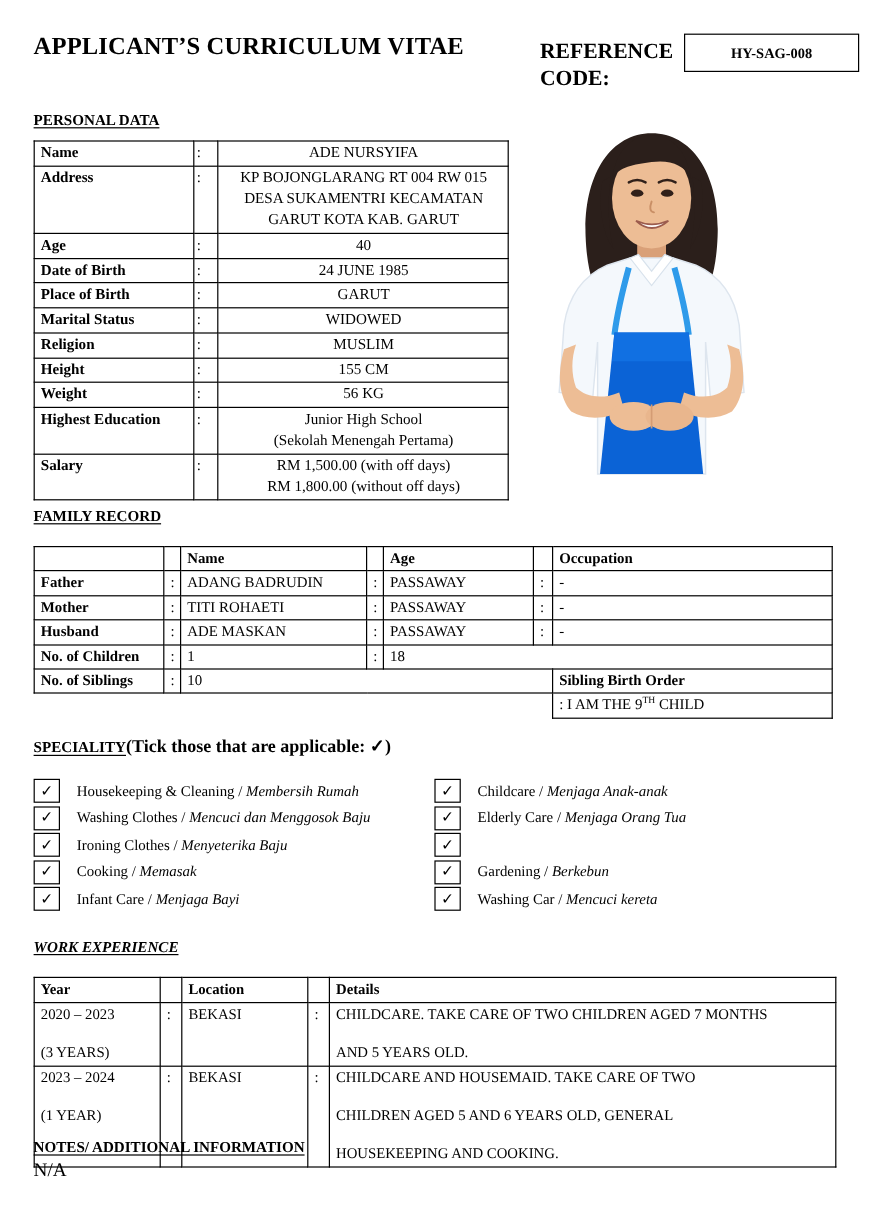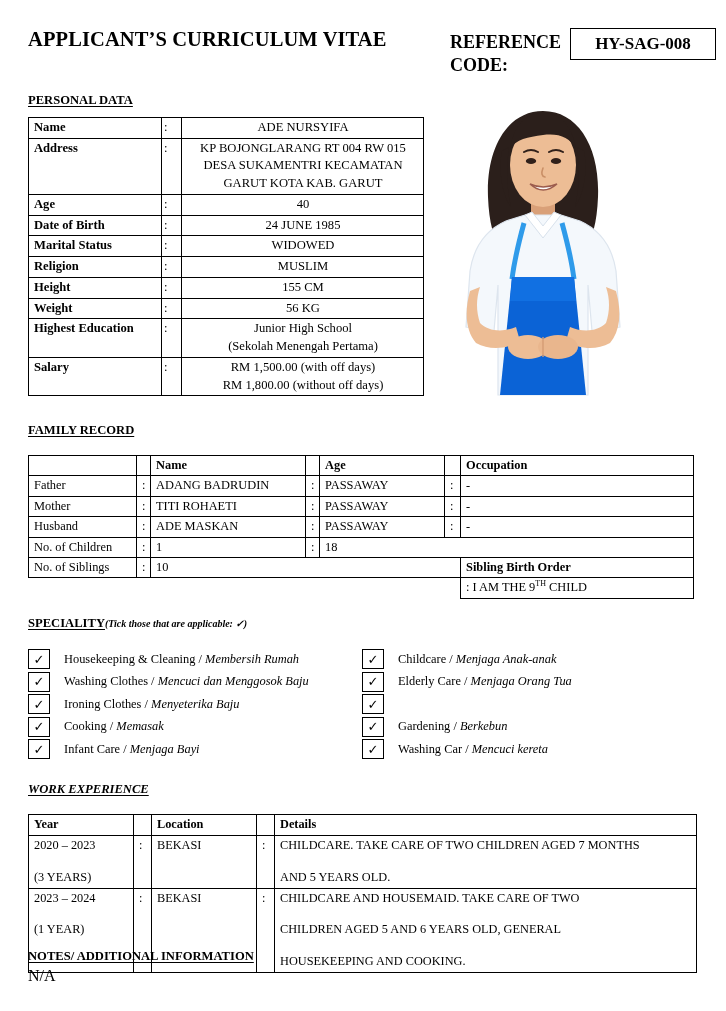--- a/index.html
+++ b/index.html
@@ -26,21 +26,21 @@
   .ref-label {
     position: absolute; left: 422px; top: 5px;
     width: 105px; font-size: 18px; font-weight: bold; line-height: 1.28;
   }
   .ref-box {
     position: absolute; left: 542px; top: 2px;
     width: 146px; height: 32px;
     border: 1.4px solid #000;
     display: flex; align-items: center; justify-content: center;
   }
-  .ref-box span { font-size: 17px; font-weight: bold; }
+  .ref-box span { font-size: 12px; font-weight: bold; }
 
   
   .sec-head {
     font-size: 12.6px; font-weight: bold;
     text-decoration: underline; text-underline-offset: 2px;
     display: inline-block;
   }
 
   
   table { border-collapse: collapse; }
@@ -64,21 +64,21 @@
   table.fam { width: 665px; table-layout: fixed; }
   table.fam td { padding: 1px 3px 2px 5px; font-size: 12.4px; line-height: 1.32; vertical-align: top; }
   .fam .w-role { width: 108px; }
   .fam .w-c1 { width: 14px; }
   .fam .w-name { width: 155px; }
   .fam .w-c2 { width: 14px; }
   .fam .w-age { width: 125px; }
   .fam .w-c3 { width: 16px; }
   .fam .w-occ { width: 233px; }
   .fam .hdr { font-weight: bold; }
-  .fam .role { font-weight: normal; }
+  .fam .role { font-weight: bold; }
   .fam .nb { border: none !important; }
   .fam .sbo-title { font-weight: bold; }
   sup { font-size: 8px; vertical-align: super; line-height: 0; }
 
   
   .spec-head { position: absolute; left: 28px; top: 613px; }
   .spec-head .plain { font-weight: bold; text-decoration: none; }
   .spec-wrap { position: absolute; left: 28px; top: 648px; width: 668px; display: flex; }
   .spec-col { width: 334px; }
   .spec-row { display: flex; align-items: center; height: 22.5px; }
@@ -150,20 +150,27 @@
             </td>
           </tr>
           <tr>
             <td class="k">Date of Birth</td>
             <td class="c">:</td>
             <td class="v">
               <div>24 JUNE 1985</div>
             </td>
           </tr>
           <tr>
+            <td class="k">Place of Birth</td>
+            <td class="c">:</td>
+            <td class="v">
+              <div>GARUT</div>
+            </td>
+          </tr>
+          <tr>
             <td class="k">Marital Status</td>
             <td class="c">:</td>
             <td class="v">
               <div>WIDOWED</div>
             </td>
           </tr>
           <tr>
             <td class="k">Religion</td>
             <td class="c">:</td>
             <td class="v">
@@ -303,21 +310,21 @@
           </tr>
           <tr>
             <td colspan="6" class="nb"></td>
             <td>: I AM THE 9<sup>TH</sup> CHILD</td>
           </tr>
         </tbody>
     </table>
   </div>
 
   <div class="spec-head">
-    <span class="sec-head">SPECIALITY</span><span class="plain" style="font-size:10px;font-style:italic;">(Tick those that are applicable: ✓)</span>
+    <span class="sec-head">SPECIALITY</span><span class="plain" style="font-size:15px;">(Tick those that are applicable: ✓)</span>
   </div>
 
   <div class="spec-wrap">
     <div class="spec-col" id="spec-left">
         <div class="spec-row">
           <div class="tick">✓</div>
           <div class="spec-label"><span>Housekeeping &amp; Cleaning</span><span> / </span><i>Membersih Rumah</i></div>
         </div>
         <div class="spec-row">
           <div class="tick">✓</div>

